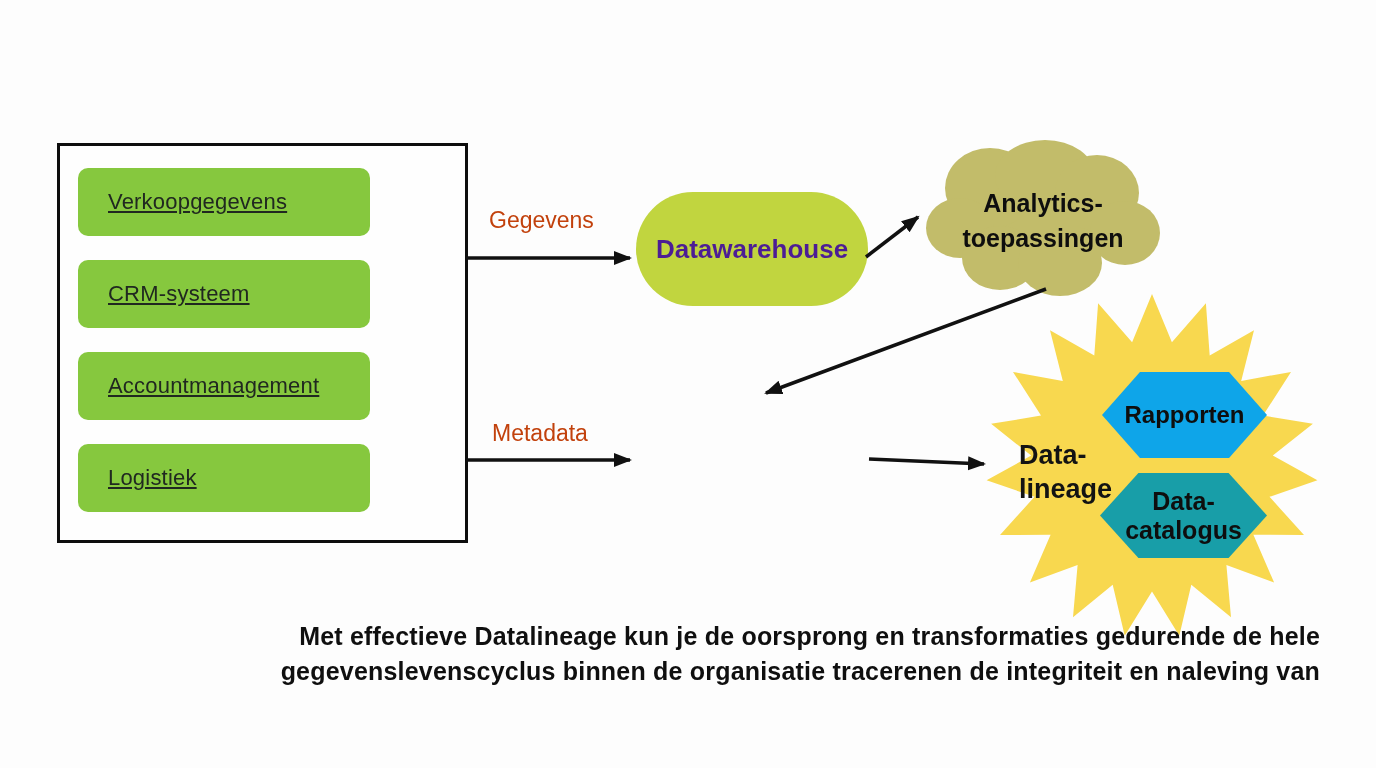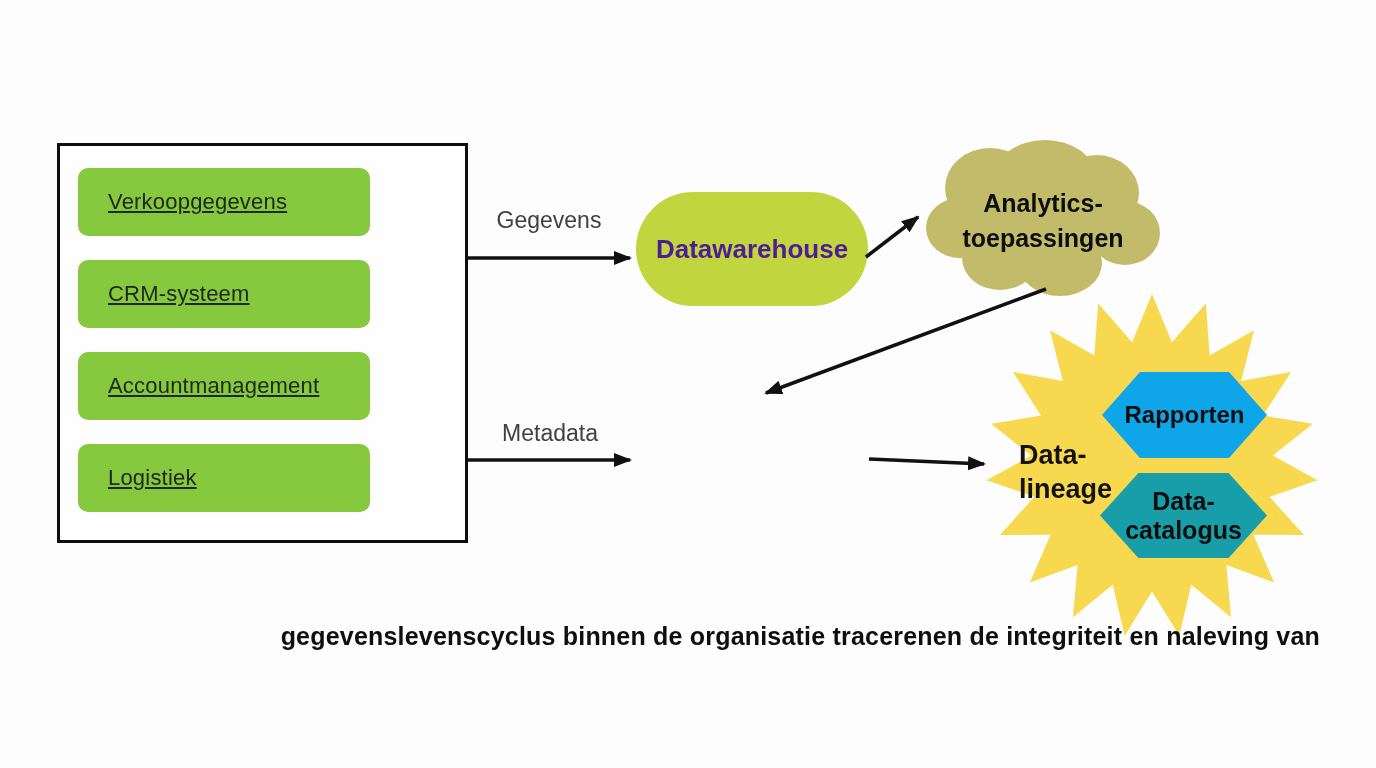--- a/index.html
+++ b/index.html
@@ -16,21 +16,21 @@
   }
   .source-item{
     position:absolute;left:18px;width:292px;height:68px;
     background:#86C83E;border-radius:10px;
     display:flex;align-items:center;padding-left:30px;box-sizing:border-box;
     font-size:22px;color:#202820;letter-spacing:.2px;text-decoration:underline;
   }
 
   
   .flow-label{
-    text-align:center;font-size:23px;color:#404040;
+    font-size:23px;color:#c2410c;
   }
 
   
   .pill{
     display:flex;align-items:center;justify-content:center;
     border-radius:70px;font-weight:bold;font-size:26px;color:#4c1d95;
   }
   .pill-dw{left:636px;top:192px;width:232px;height:114px;background:#C1D53F;}
   .pill-meta{left:638px;top:399px;width:230px;height:116px;background:#C2BC6A;}
 
@@ -124,16 +124,17 @@
     <g stroke="#111" stroke-width="3.5" fill="none">
       <line x1="466" y1="258" x2="630" y2="258" marker-end="url(#ah)"></line>
       <line x1="466" y1="460" x2="630" y2="460" marker-end="url(#ah)"></line>
       <line x1="866" y1="257" x2="918" y2="217" marker-end="url(#ah)"></line>
       <line x1="1046" y1="289" x2="766" y2="393" marker-end="url(#ah)"></line>
       <line x1="869" y1="459" x2="984" y2="464" marker-end="url(#ah)"></line>
     </g>
   </svg>
 
   <div class="abs caption">
+    <div>Met effectieve Datalineage kun je de oorsprong en transformaties gedurende de hele</div>
     <div>gegevenslevenscyclus binnen de organisatie tracerenen de integriteit en naleving van</div>
   </div>
 
 </div>
 
 </body></html>

